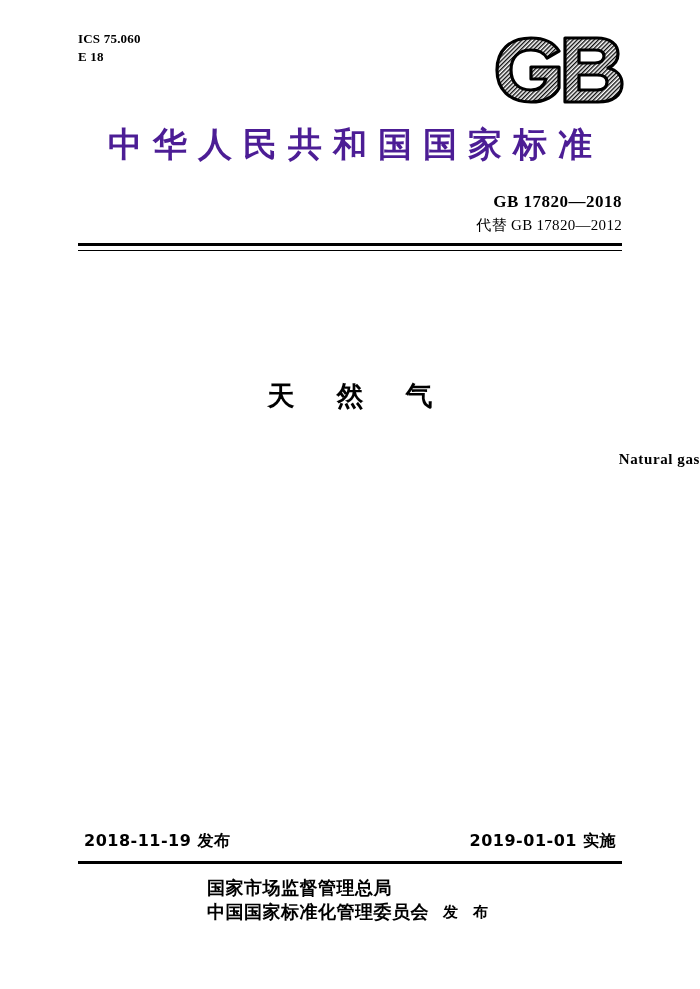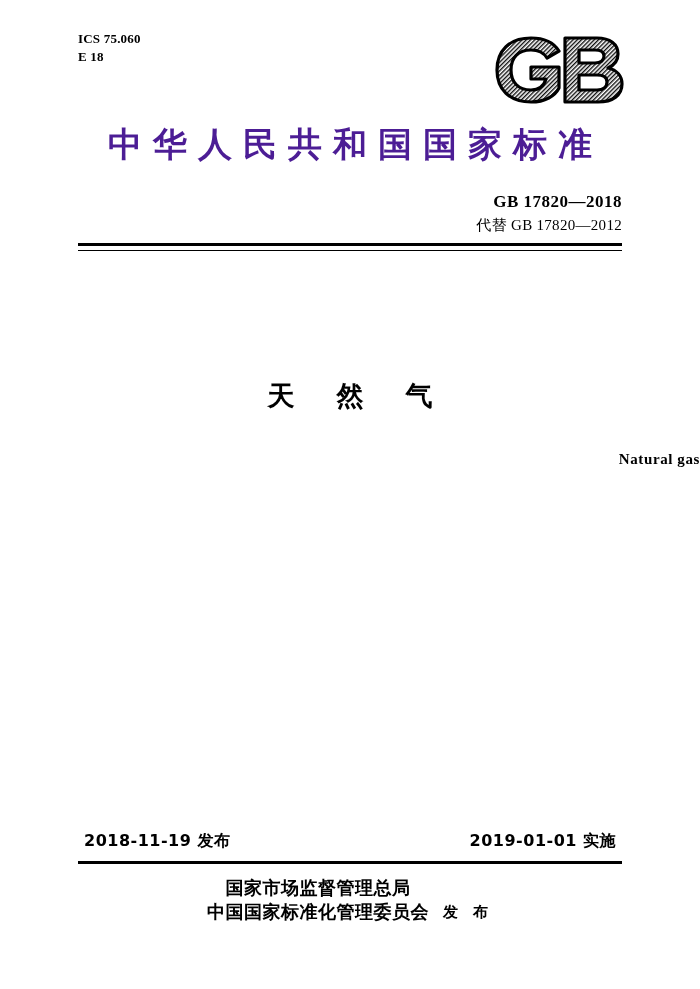--- a/index.html
+++ b/index.html
@@ -157,21 +157,21 @@
     justify-content: center;
     align-items: flex-end;
     gap: 14px;
   }
   .publisher .orgs {
     font-family: "DejaVu Sans", sans-serif;
     font-weight: bold;
     font-size: 18px;
     line-height: 1.35;
     letter-spacing: 0.5px;
-    text-align: center;
+    text-align: left;
   }
   .publisher .verb {
     font-family: "DejaVu Sans", sans-serif;
     font-weight: bold;
     font-size: 15px;
     letter-spacing: 5px;
     padding-bottom: 3px;
   }
 </style>
 </head>

